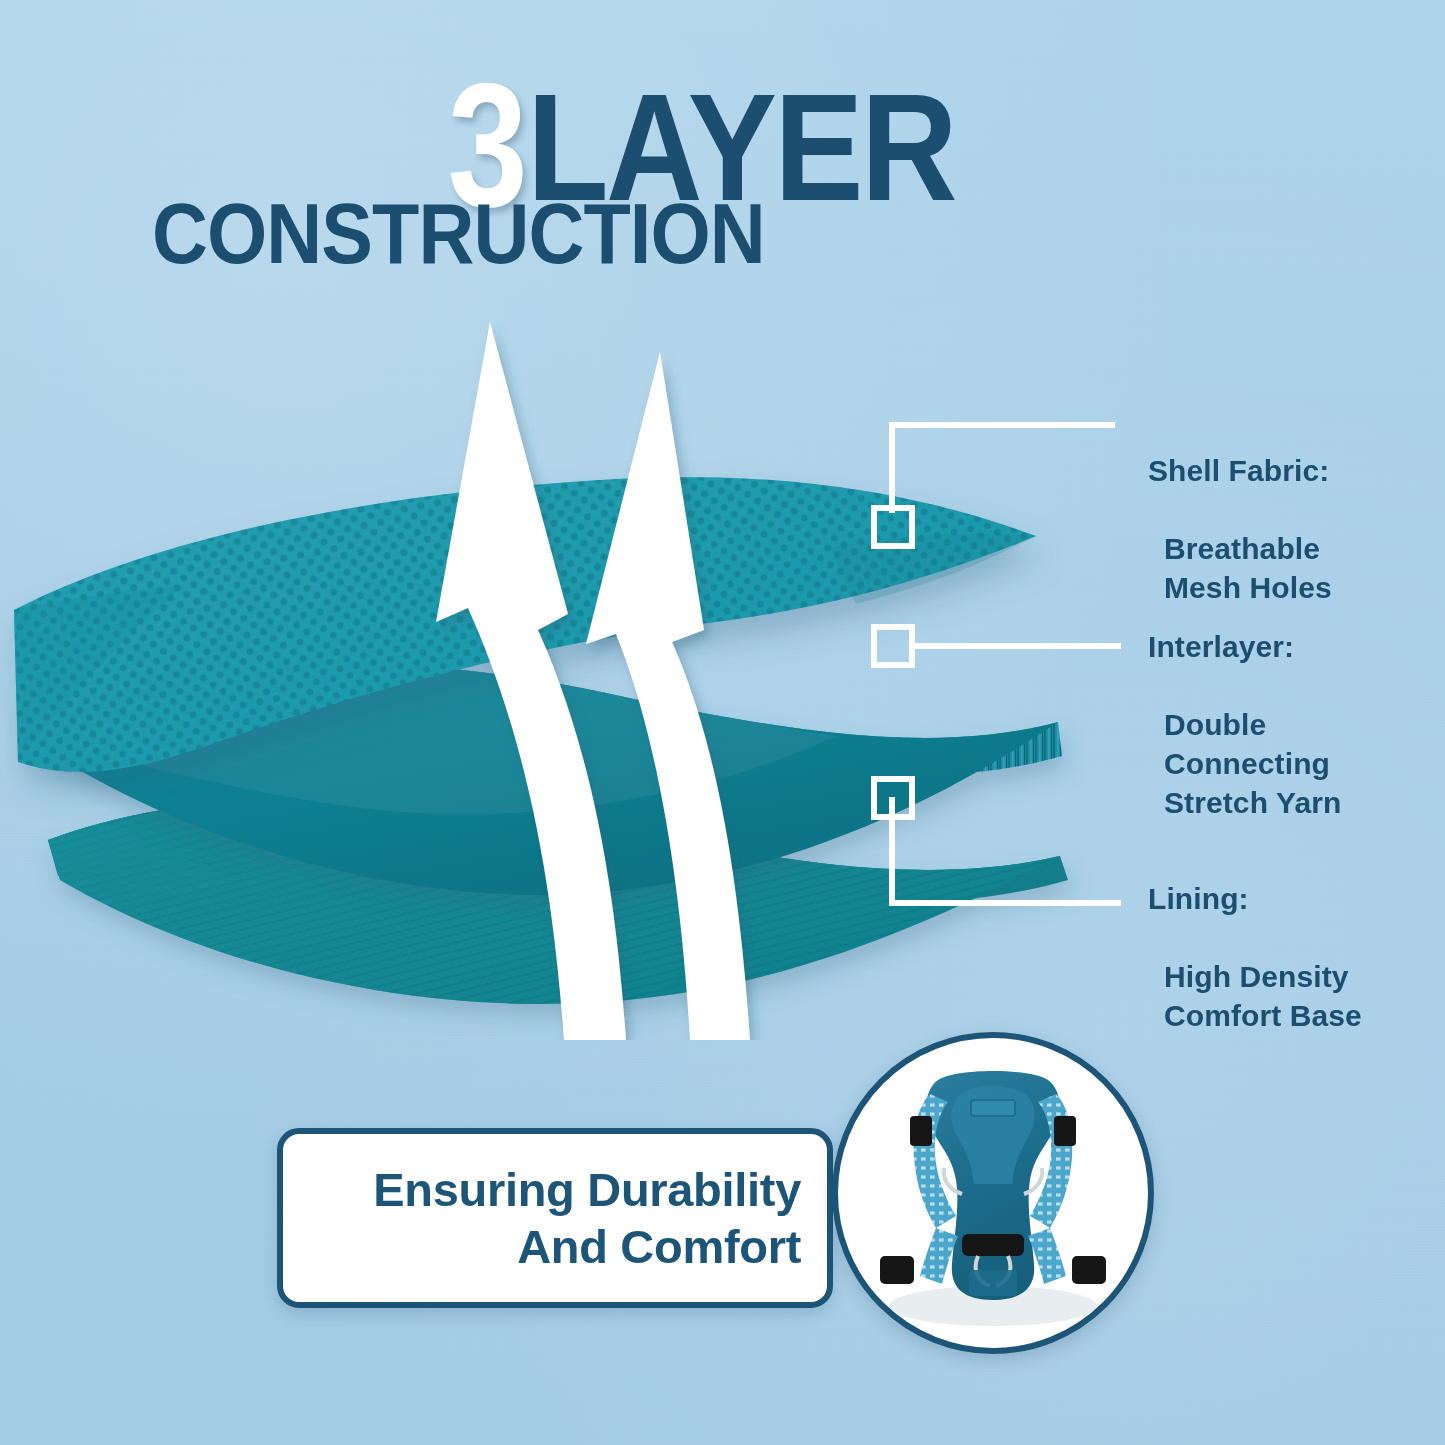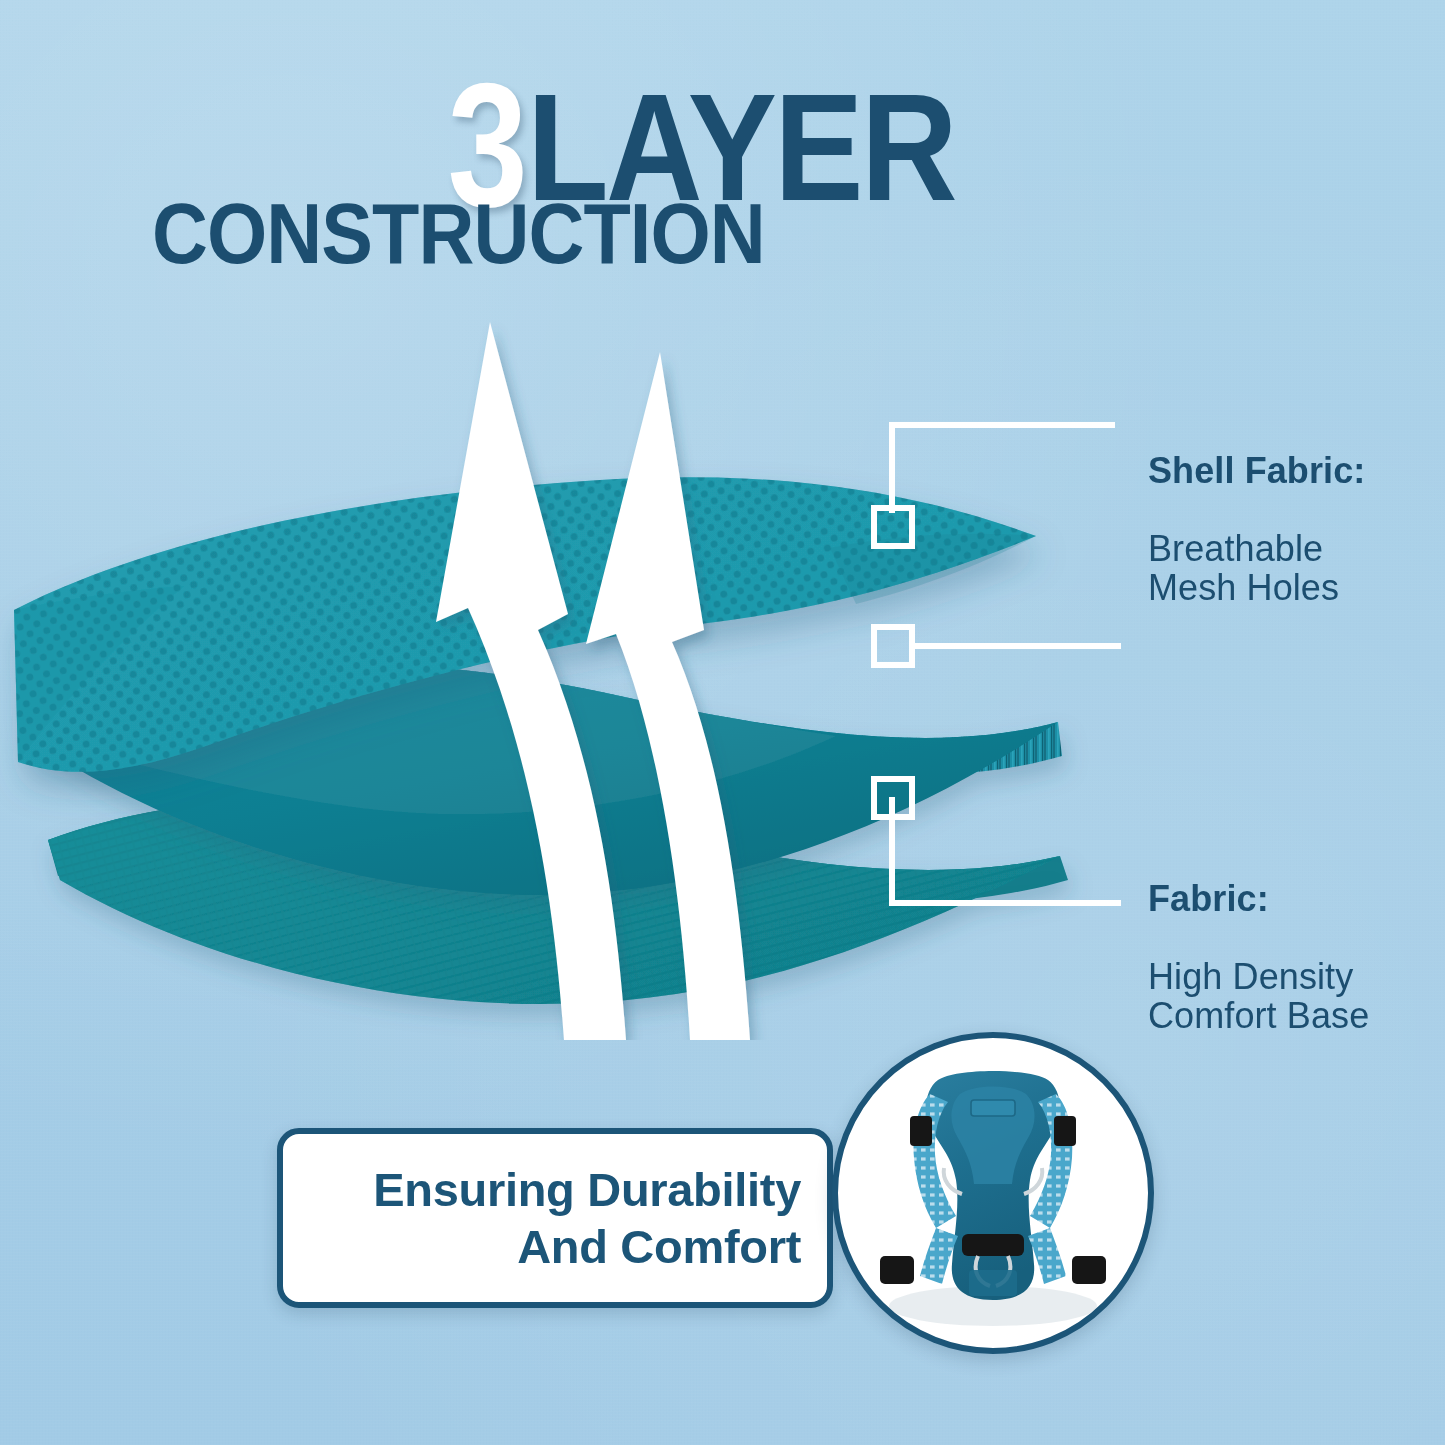--- a/index.html
+++ b/index.html
@@ -62,27 +62,27 @@
   #layers-svg{position:absolute;left:0;top:280px;width:1180px;height:780px;}
 
   
   #arrows-svg{position:absolute;left:420px;top:300px;width:400px;height:740px;}
 
   
   #callouts{position:absolute;left:0;top:0;width:1445px;height:1445px;}
   .callout-text{
     position:absolute;
     color:#1c4e70;
-    font-size:36px;
+    font-size:30px;
     line-height:39px;
     letter-spacing:.1px;
     white-space:pre-line;
   }
   .callout-text .ttl{font-weight:bold;display:block;}
-  .callout-text .body{font-weight:normal;display:block;}
+  .callout-text .body{font-weight:bold;display:block;margin-left:16px;}
 
   
   #promo-card{
     position:absolute;left:277px;top:1128px;width:556px;height:180px;
     background:#ffffff;border:6px solid #1c5578;border-radius:22px;
     box-shadow:0 6px 16px rgba(30,60,85,.18);
     display:flex;align-items:center;justify-content:flex-end;
     box-sizing:border-box;
     padding:0 26px 0 8px;
   }
@@ -235,23 +235,29 @@
       <rect x="874" y="779" width="38" height="38"></rect>
     </g>
   </svg>
 
   <div class="callout-text" style="left:1148px;top:412px;">
     <span class="ttl">Shell Fabric:</span>
     <span class="body">Breathable
 Mesh Holes</span>
   </div>
 
+  <div class="callout-text" style="left:1148px;top:588px;">
+    <span class="ttl">Interlayer:</span>
+    <span class="body">Double
+Connecting
+Stretch Yarn</span>
+  </div>
 
   <div class="callout-text" style="left:1148px;top:840px;">
-    <span class="ttl">Fabric:</span>
+    <span class="ttl">Lining:</span>
     <span class="body">High Density
 Comfort Base</span>
   </div>
 
   <div id="promo-card">
     <div id="promo-text">
       <span class="l1">Ensuring Durability</span>
       <span class="l2">And Comfort</span>
     </div>
   </div>

